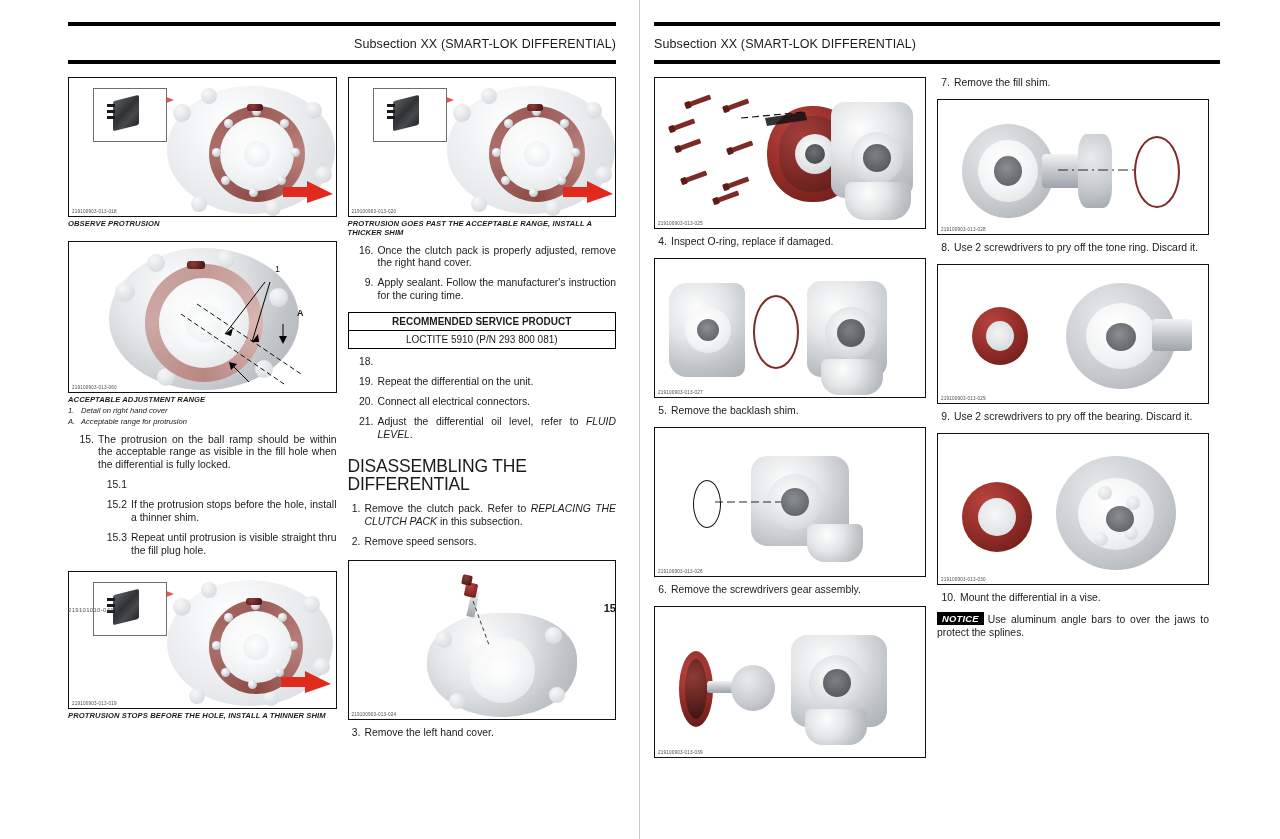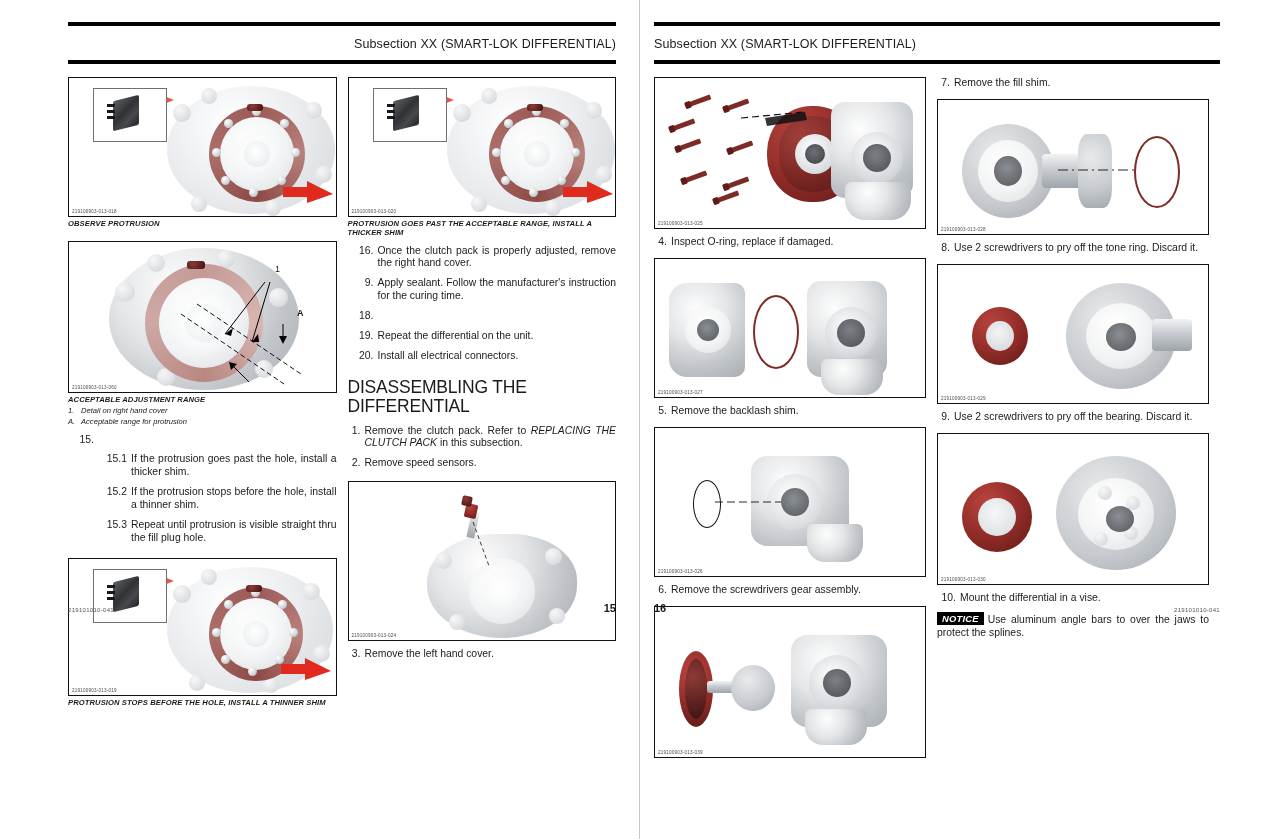--- a/index.html
+++ b/index.html
@@ -161,25 +161,25 @@
               <span>Detail on right hand cover</span>
             </div>
           <div>
               <span class="k">A.</span>
               <span>Acceptable range for protrusion</span>
             </div>
         </div>
 
         <p class="step">
           <span class="n n-w2">15.</span>
+          <span class="t">The protrusion on the ball ramp should be within the acceptable range as visible in the fill hole when the differential is fully locked.</span>
         </p>
         <div class="substeps">
           <p class="step">
             <span class="n n-w2" style="width:29px">15.1</span>
-            <span class="t">If the protrusion goes past the hole, install a thicker shim.</span>
           </p>
           <p class="step">
             <span class="n n-w2" style="width:29px">15.2</span>
             <span class="t">If the protrusion stops before the hole, install a thinner shim.</span>
           </p>
           <p class="step">
             <span class="n n-w2" style="width:29px">15.3</span>
             <span class="t">Repeat until protrusion is visible straight thru the fill plug hole.</span>
           </p>
         </div>
@@ -261,31 +261,39 @@
 
         <p class="step">
           <span class="n n-w2">16.</span>
           <span class="t">Once the clutch pack is properly adjusted, remove the right hand cover.</span>
         </p>
         <p class="step">
           <span class="n n-w2">9.</span>
           <span class="t">Apply sealant. Follow the manufacturer's instruction for the curing time.</span>
         </p>
 
+        <div class="tbl">
+          <div class="th">RECOMMENDED SERVICE PRODUCT</div>
+          <div class="td">LOCTITE 5910 (P/N 293 800 081)</div>
+        </div>
 
         <p class="step">
           <span class="n n-w2">18.</span>
         </p>
         <p class="step">
           <span class="n n-w2">19.</span>
           <span class="t">Repeat the differential on the unit.</span>
         </p>
         <p class="step">
           <span class="n n-w2">20.</span>
-          <span class="t">Install all electrical connectors.</span>
+          <span class="t">Connect all electrical connectors.</span>
+        </p>
+        <p class="step">
+          <span class="n n-w2">21.</span>
+          <span class="t"><span>Adjust the differential oil level, refer to </span><i>FLUID LEVEL</i><span>.</span></span>
         </p>
 
         <h2 class="sec">DISASSEMBLING THE DIFFERENTIAL</h2>
 
         <p class="step" style="margin-top:4px">
           <span class="n n-w1">1.</span>
           <span class="t"><span>Remove the clutch pack. Refer to </span><i>REPLACING THE CLUTCH PACK</i><span> in this subsection.</span></span>
         </p>
         <p class="step">
           <span class="n n-w1">2.</span>
@@ -507,19 +515,14 @@
           <span class="n n-w2" style="width:19px">10.</span>
           <span class="t">Mount the differential in a vise.</span>
         </p>
 
         <p class="notice-p">
           <span class="notice-tag">NOTICE</span><span>Use aluminum angle bars to over the jaws to protect the splines.</span>
         </p>
       </div>
     </div>
 
-    <div class="footer">
-      <span class="fpage">16</span>
-      <span class="spacer"></span>
-      <span class="fcode">219101010-041</span>
-    </div>
   </div>
 </div>
 
 </body></html>

